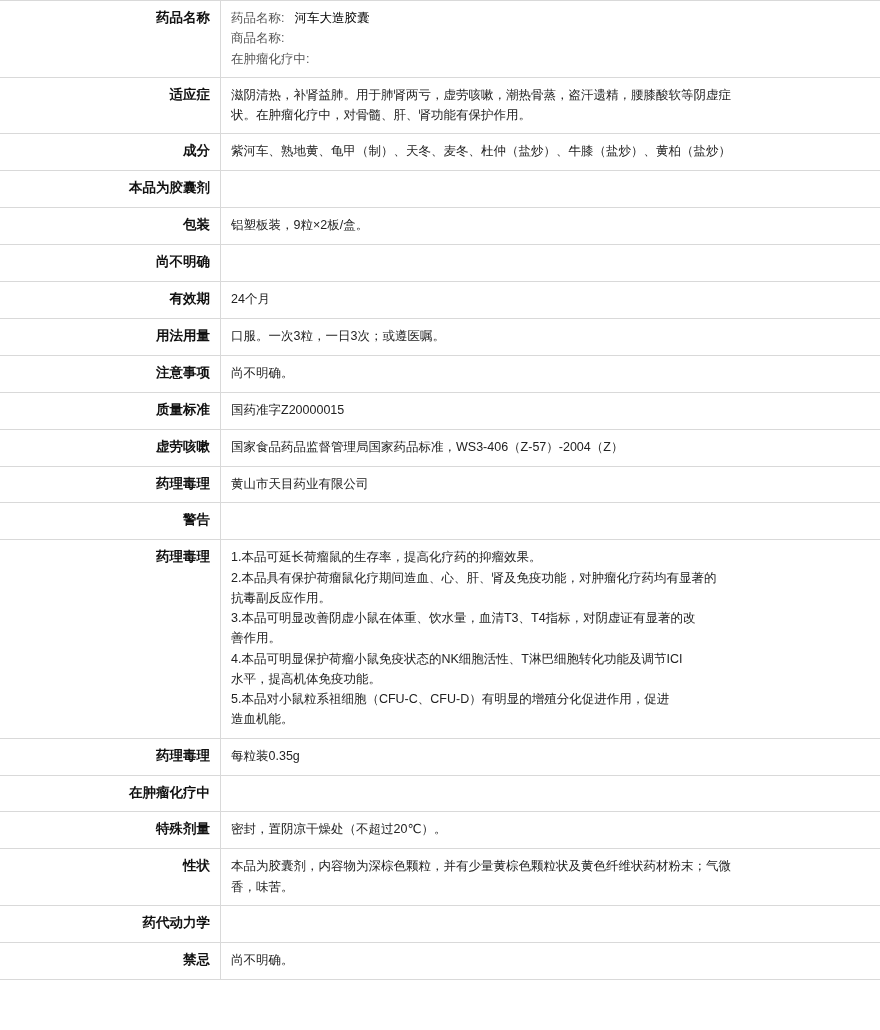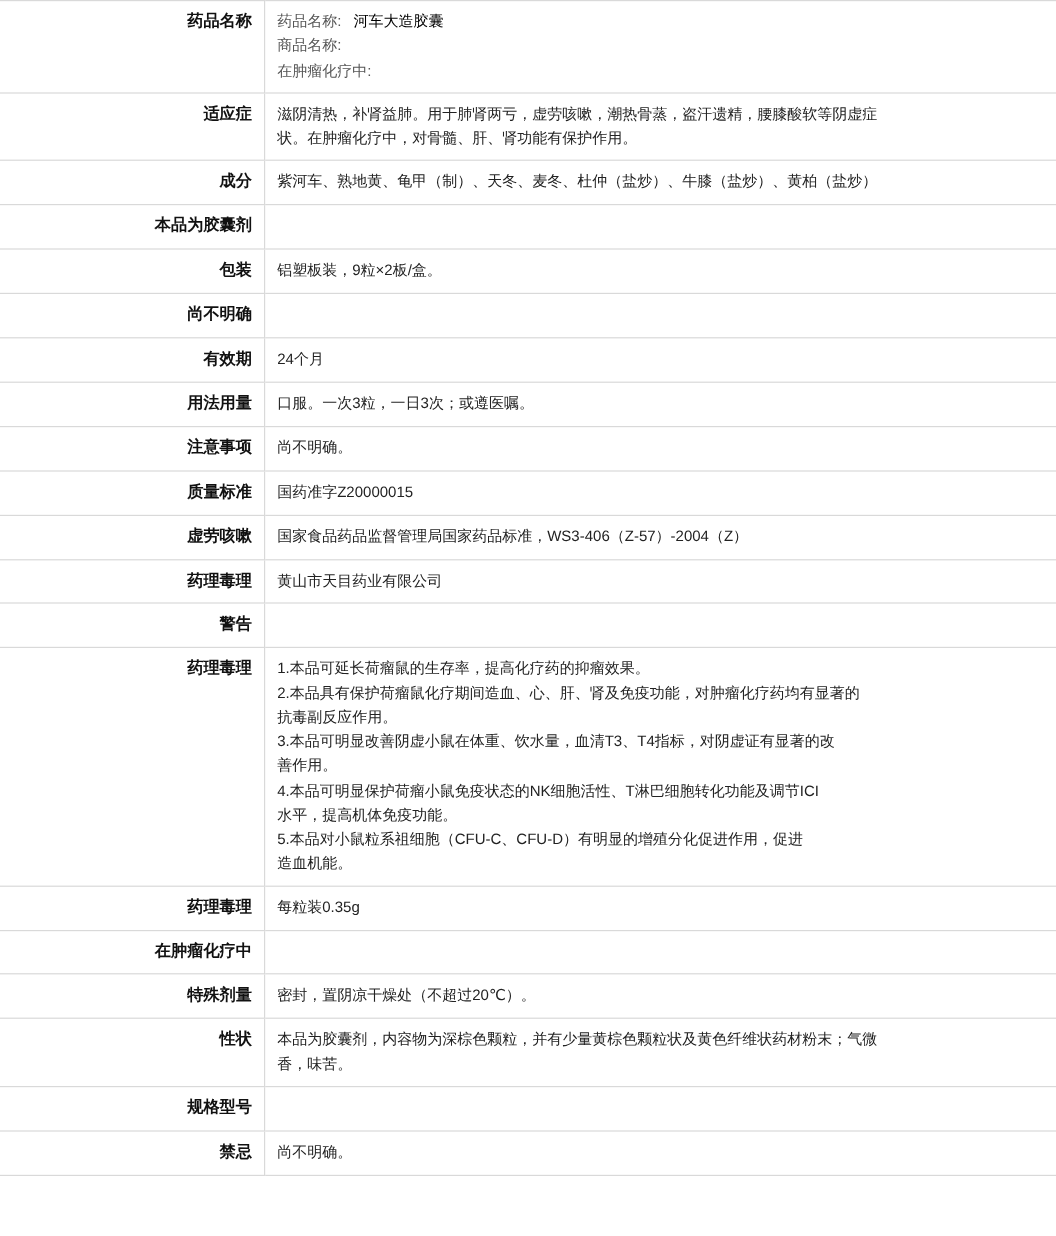--- a/index.html
+++ b/index.html
@@ -211,21 +211,21 @@
 
       <tr>
         <td class="label-cell">性状</td>
         <td class="value-cell">
           <span class="multi-line">本品为胶囊剂，内容物为深棕色颗粒，并有少量黄棕色颗粒状及黄色纤维状药材粉末；气微</span>
           <span class="multi-line">香，味苦。</span>
         </td>
       </tr>
 
       <tr>
-        <td class="label-cell">规格型号</td>
+        <td class="label-cell">药代动力学</td>
         <td class="value-cell"><span class="empty-cell">&nbsp;</span></td>
       </tr>
 
       <tr>
         <td class="label-cell">禁忌</td>
         <td class="value-cell">
           <span class="multi-line">尚不明确。</span>
         </td>
       </tr>
 

